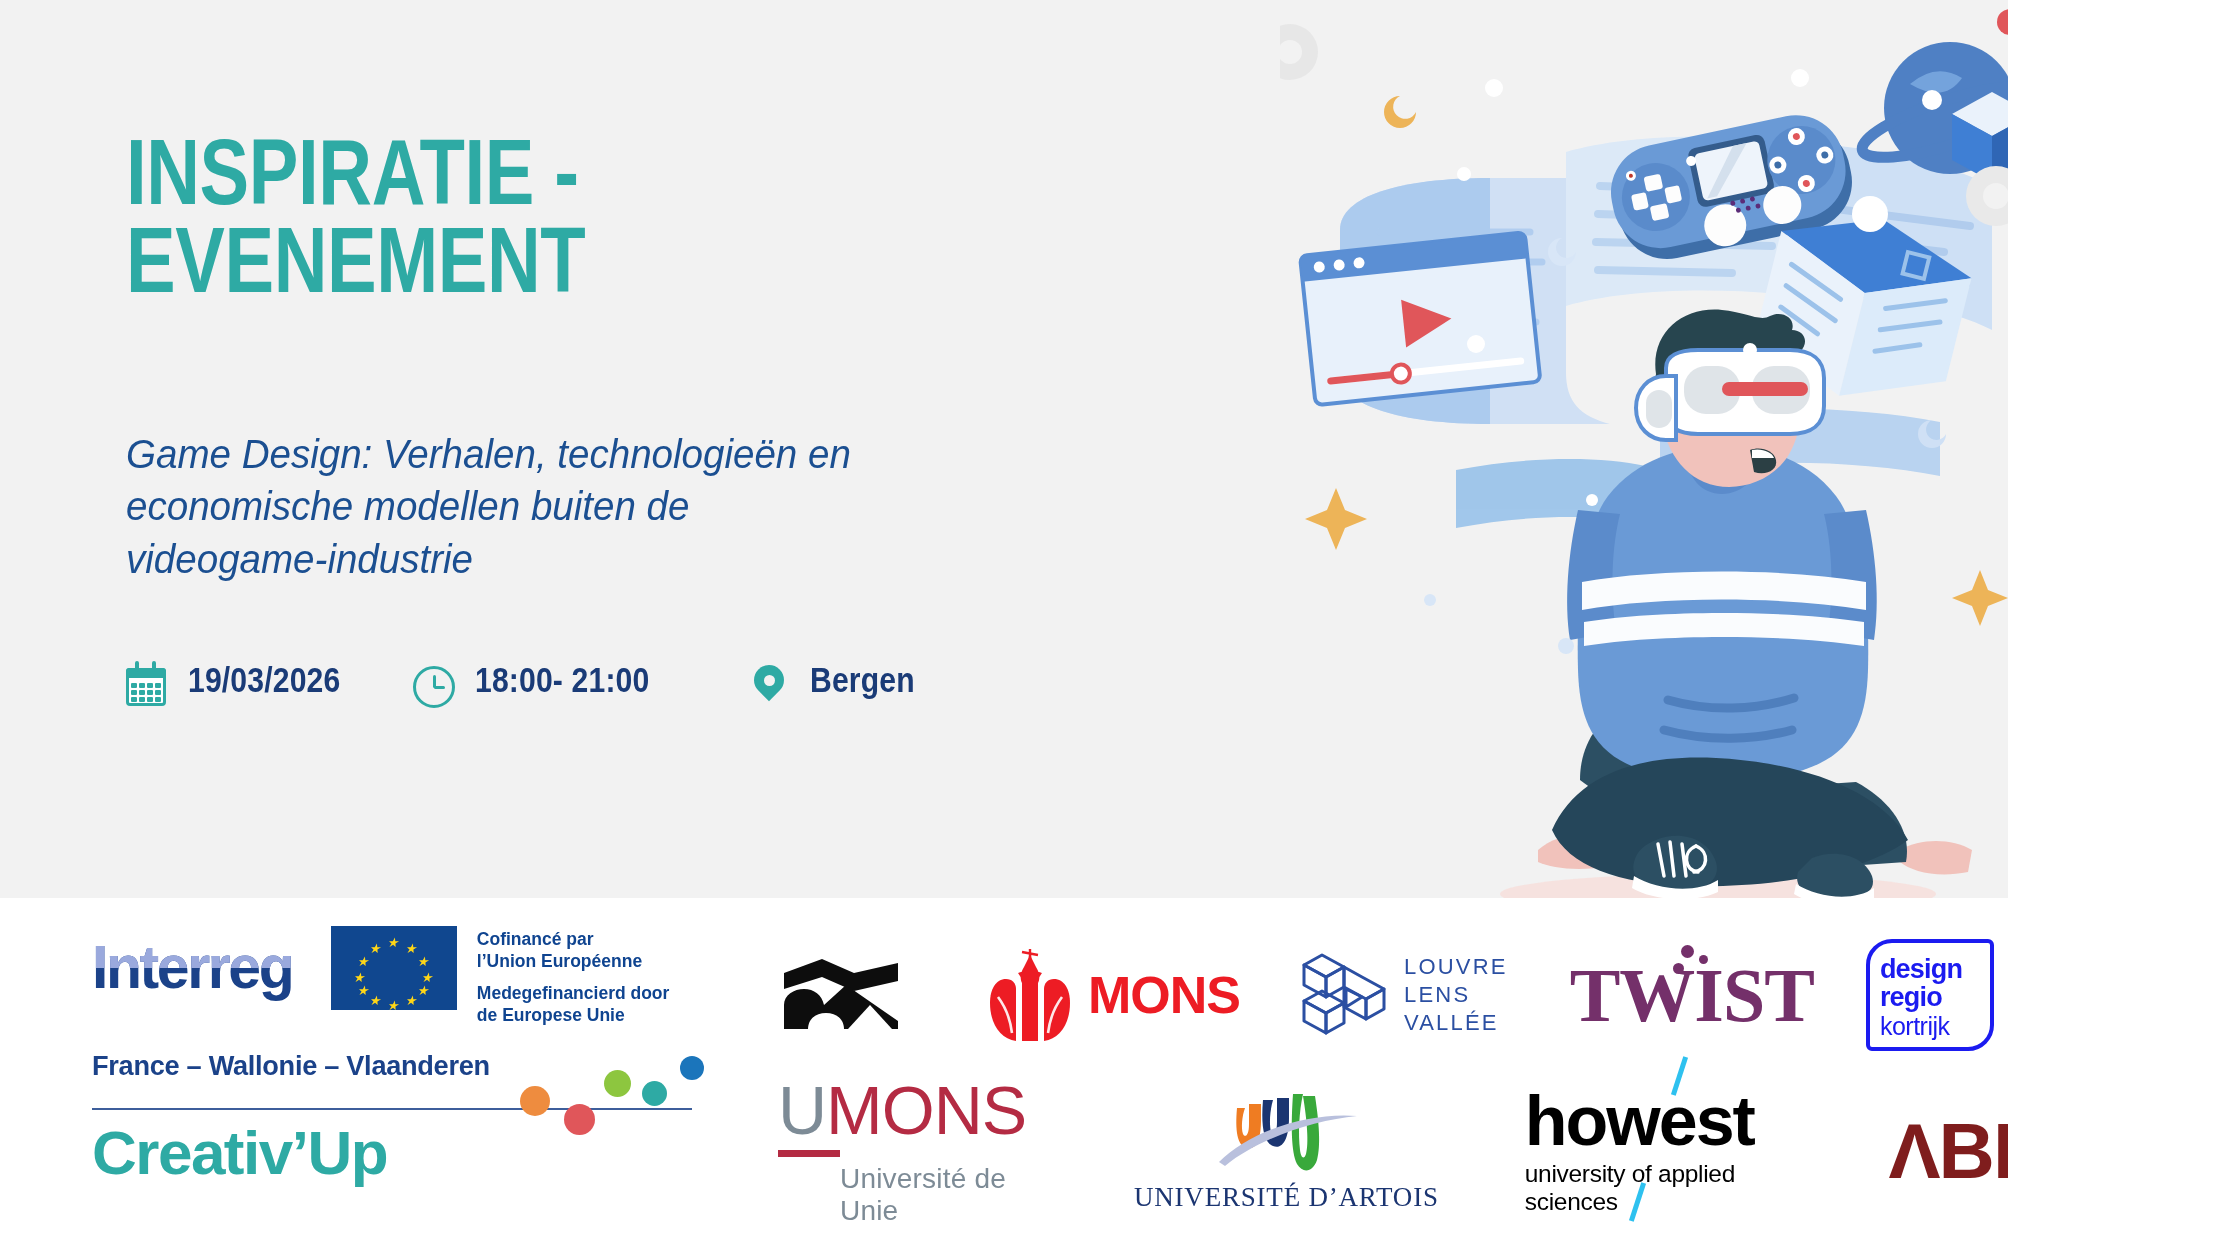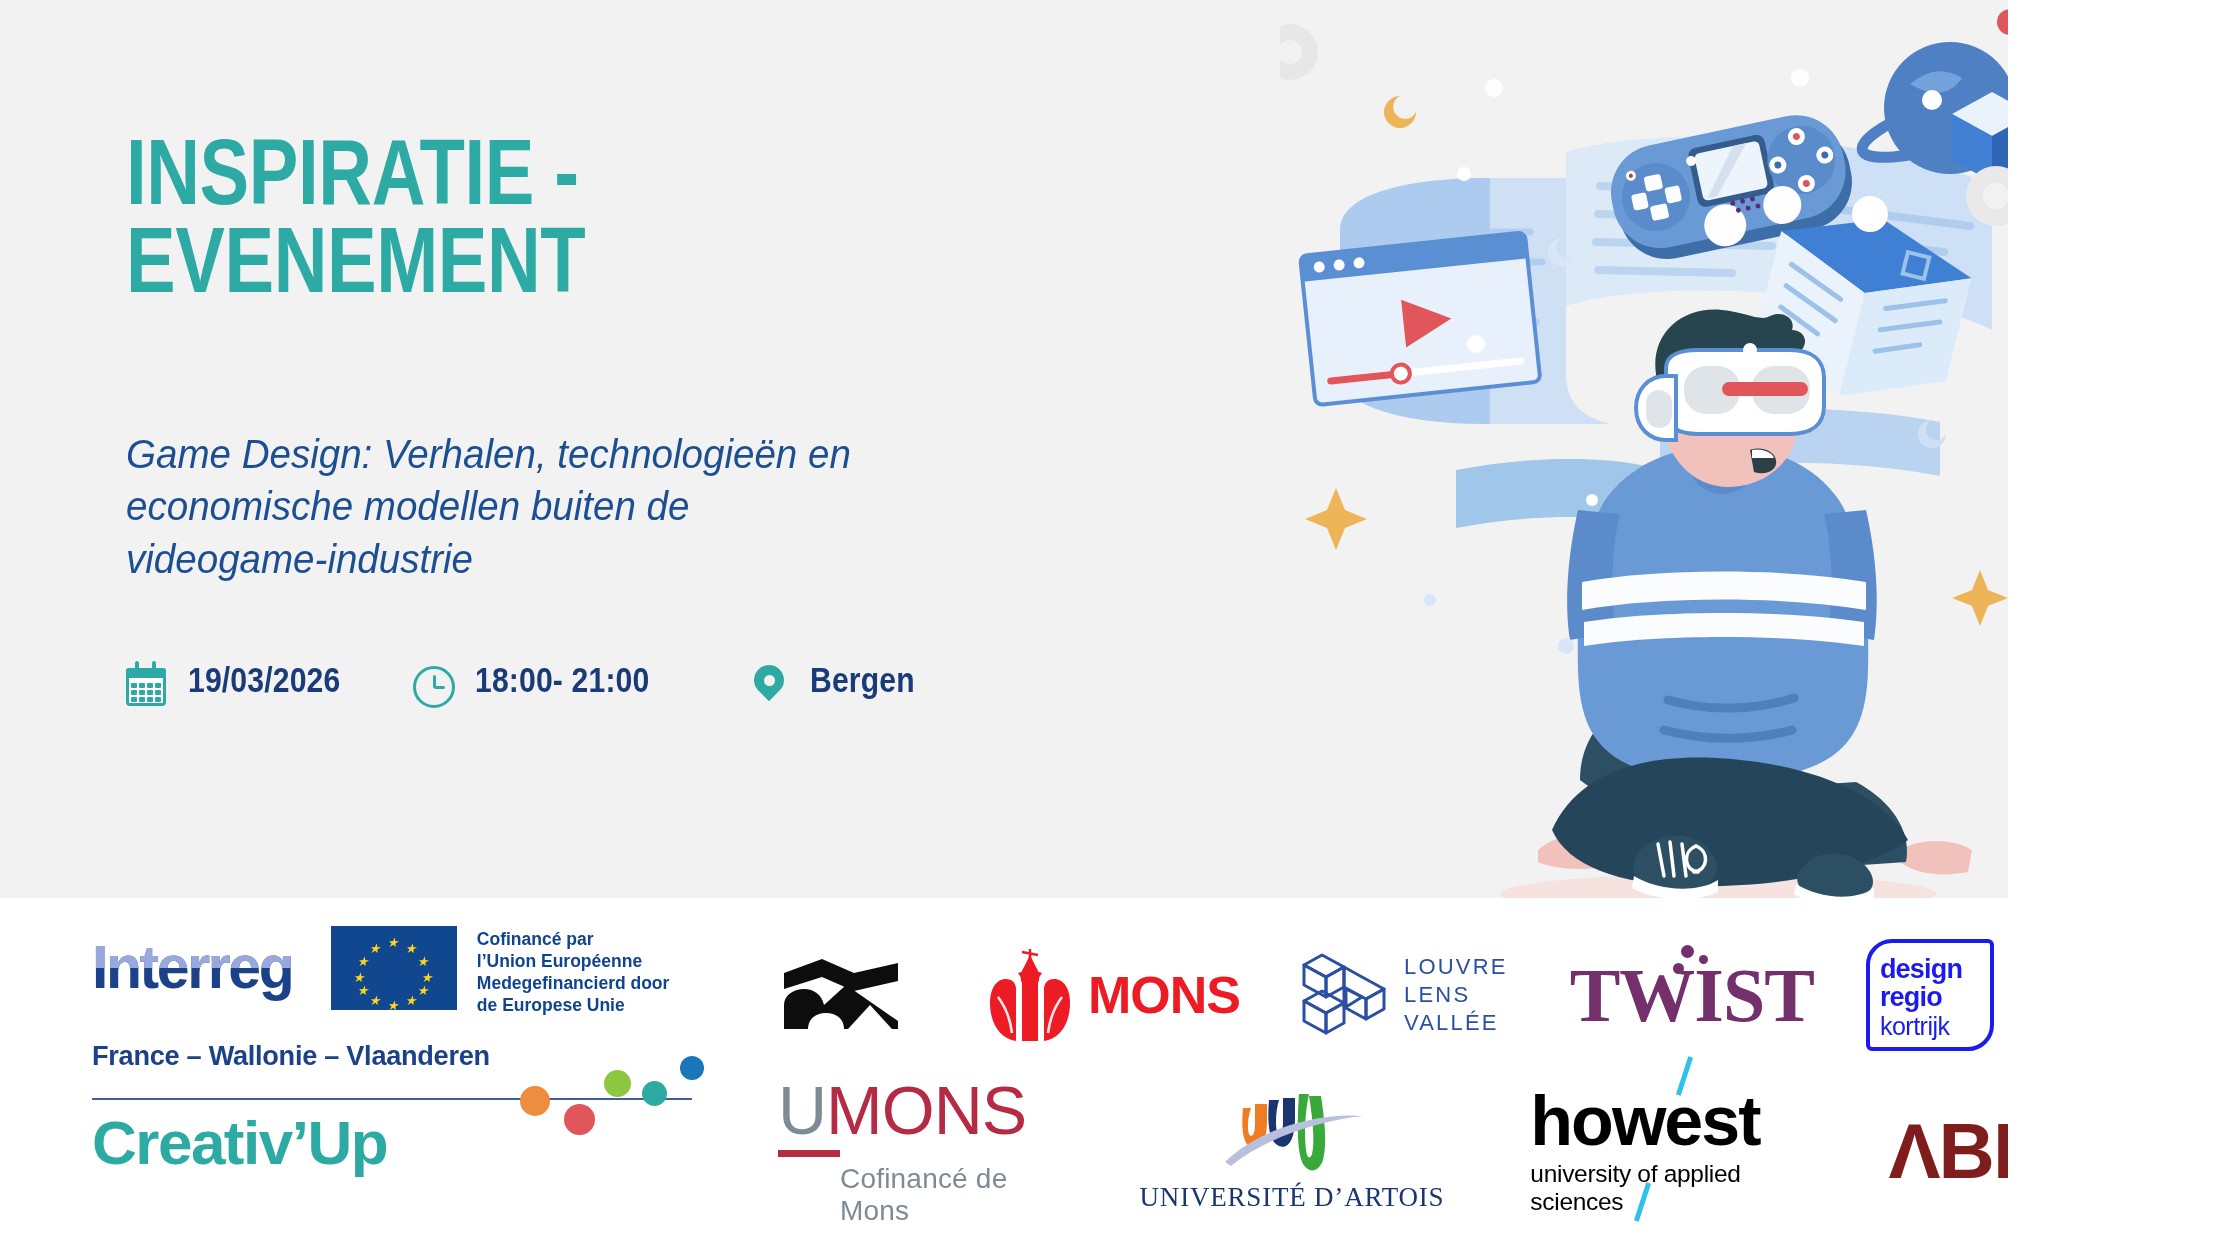--- a/index.html
+++ b/index.html
@@ -137,21 +137,21 @@
   }
   .euflag i{
     position:absolute;color:#ffd617;font-size:13px;line-height:13px;
   }
   .eu-text{
     margin-left:20px;margin-top:8px;
     font-family:"Liberation Sans", sans-serif;
     font-weight:700;font-size:17.5px;line-height:1.26;color:#0f4490;
   }
   .eu-text p{margin:0;}
-  .eu-text p.second{margin-top:0;}
+  .eu-text p.second{margin-top:10px;}
 
   .fwv{
     margin-top:24px;
     font-family:"Liberation Sans", sans-serif;
     font-weight:700;font-size:28px;color:#1b4289;letter-spacing:-0.3px;
     transform:scaleX(0.97);transform-origin:left top;
   }
   .divider{
     margin-top:26px;width:600px;height:2px;background:#1b4289;opacity:.85;
   }
@@ -649,21 +649,21 @@
       </div>
 
       <div class="prow prow2">
 
         <div class="logo umons">
           <div class="umons-inner">
             <div class="umons-main">
               <span class="u">U</span><span class="rest">MONS</span>
             </div>
             <div class="umons-bar"></div>
-            <div class="umons-sub">Cofinancé de Mons</div>
+            <div class="umons-sub">Université de Unie</div>
           </div>
         </div>
 
         <div class="logo artois">
           <svg class="artois-mark" viewBox="0 0 150 86">
             <path d="M26 18 C 24 40 26 56 36 58 C 46 60 50 48 50 30 L 50 14 L38 14 L38 34 C 38 46 34 48 32 44 C 30 38 31 26 34 18 Z" fill="#ef7c22"></path>
             <path d="M52 10 C 50 34 52 52 62 56 C 72 60 78 48 78 28 L 78 8 L66 8 L66 32 C 66 44 62 46 60 42 C 58 34 59 20 62 10 Z" fill="#1b3571"></path>
             <path d="M82 4 C 80 34 80 62 86 74 C 92 84 102 82 106 70 C 110 56 108 32 104 6 L 92 6 C 96 30 98 54 95 64 C 93 70 90 68 89 60 C 87 44 88 22 92 4 Z" fill="#39a93b"></path>
             <path d="M8 72 C 40 40 100 22 146 26 C 104 30 48 48 14 76 Z" fill="#b9c0dd"></path>
           </svg>

